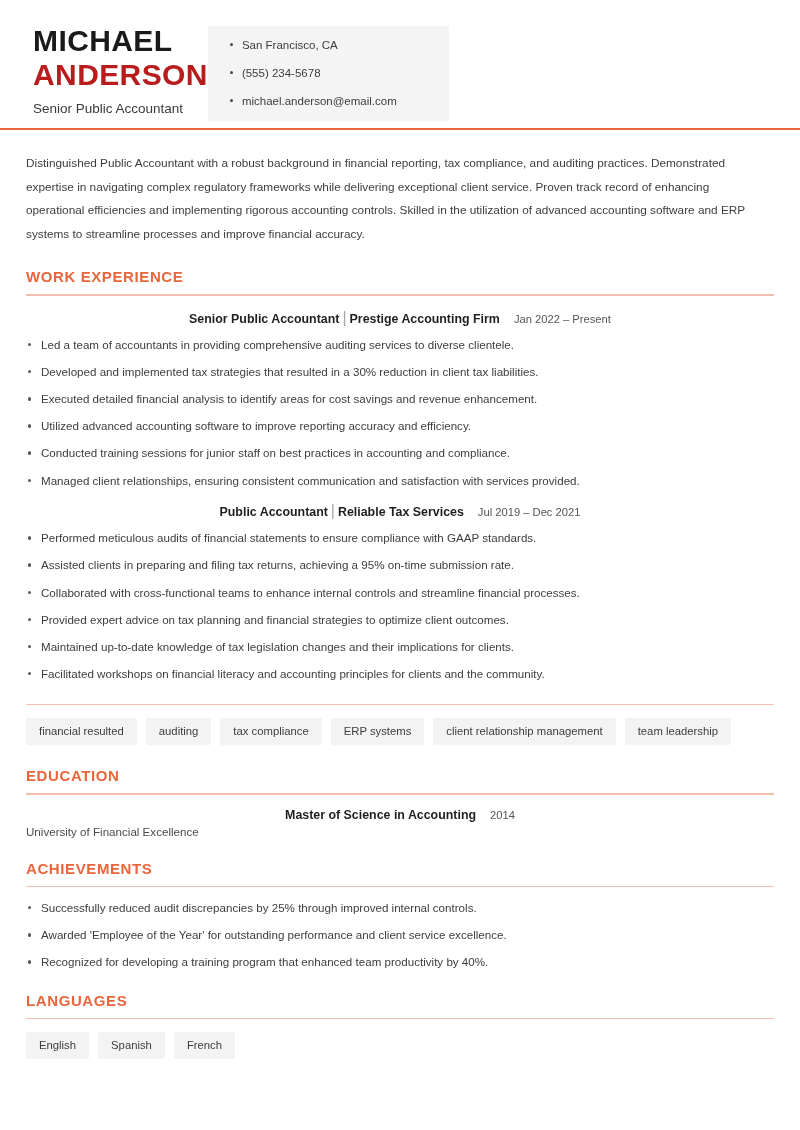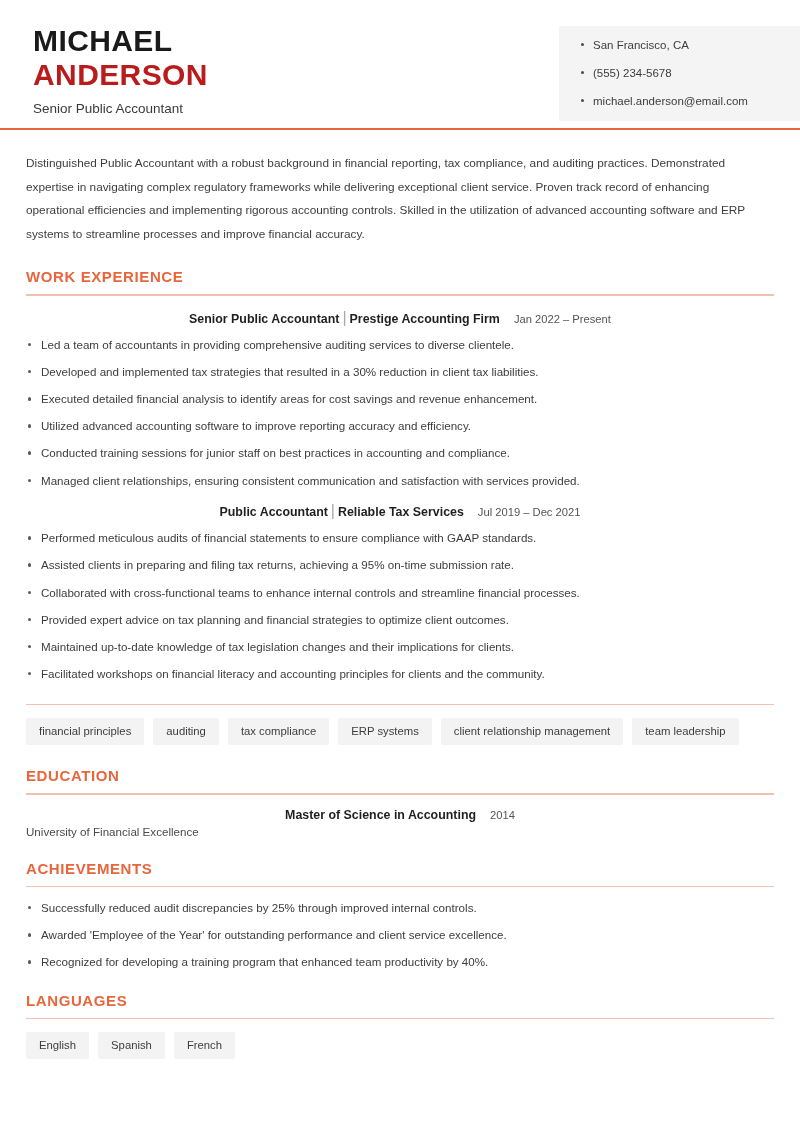--- a/index.html
+++ b/index.html
@@ -25,21 +25,20 @@
   }
 
   
   .header {
     position: relative;
     height: 128px;
     box-sizing: border-box;
   }
   .header-inner {
     display: flex;
-    justify-content: space-between;
     align-items: flex-start;
     height: 100%;
   }
   .identity {
     padding: 24px 0 0 33px;
   }
   .name-first {
     font-size: 30px;
     font-weight: bold;
     letter-spacing: 0.4px;
@@ -271,21 +270,21 @@
           <li>Provided expert advice on tax planning and financial strategies to optimize client outcomes.</li>
           <li>Maintained up-to-date knowledge of tax legislation changes and their implications for clients.</li>
           <li>Facilitated workshops on financial literacy and accounting principles for clients and the community.</li>
         </ul>
       </div>
     </div>
 
     <div class="section">
       <div class="section-rule"></div>
       <div class="chips">
-        <span class="chip">financial principles</span>
+        <span class="chip">financial resulted</span>
         <span class="chip">auditing</span>
         <span class="chip">tax compliance</span>
         <span class="chip">ERP systems</span>
         <span class="chip">client relationship management</span>
         <span class="chip">team leadership</span>
       </div>
     </div>
 
     <div class="section">
       <div class="section-title">EDUCATION</div>

